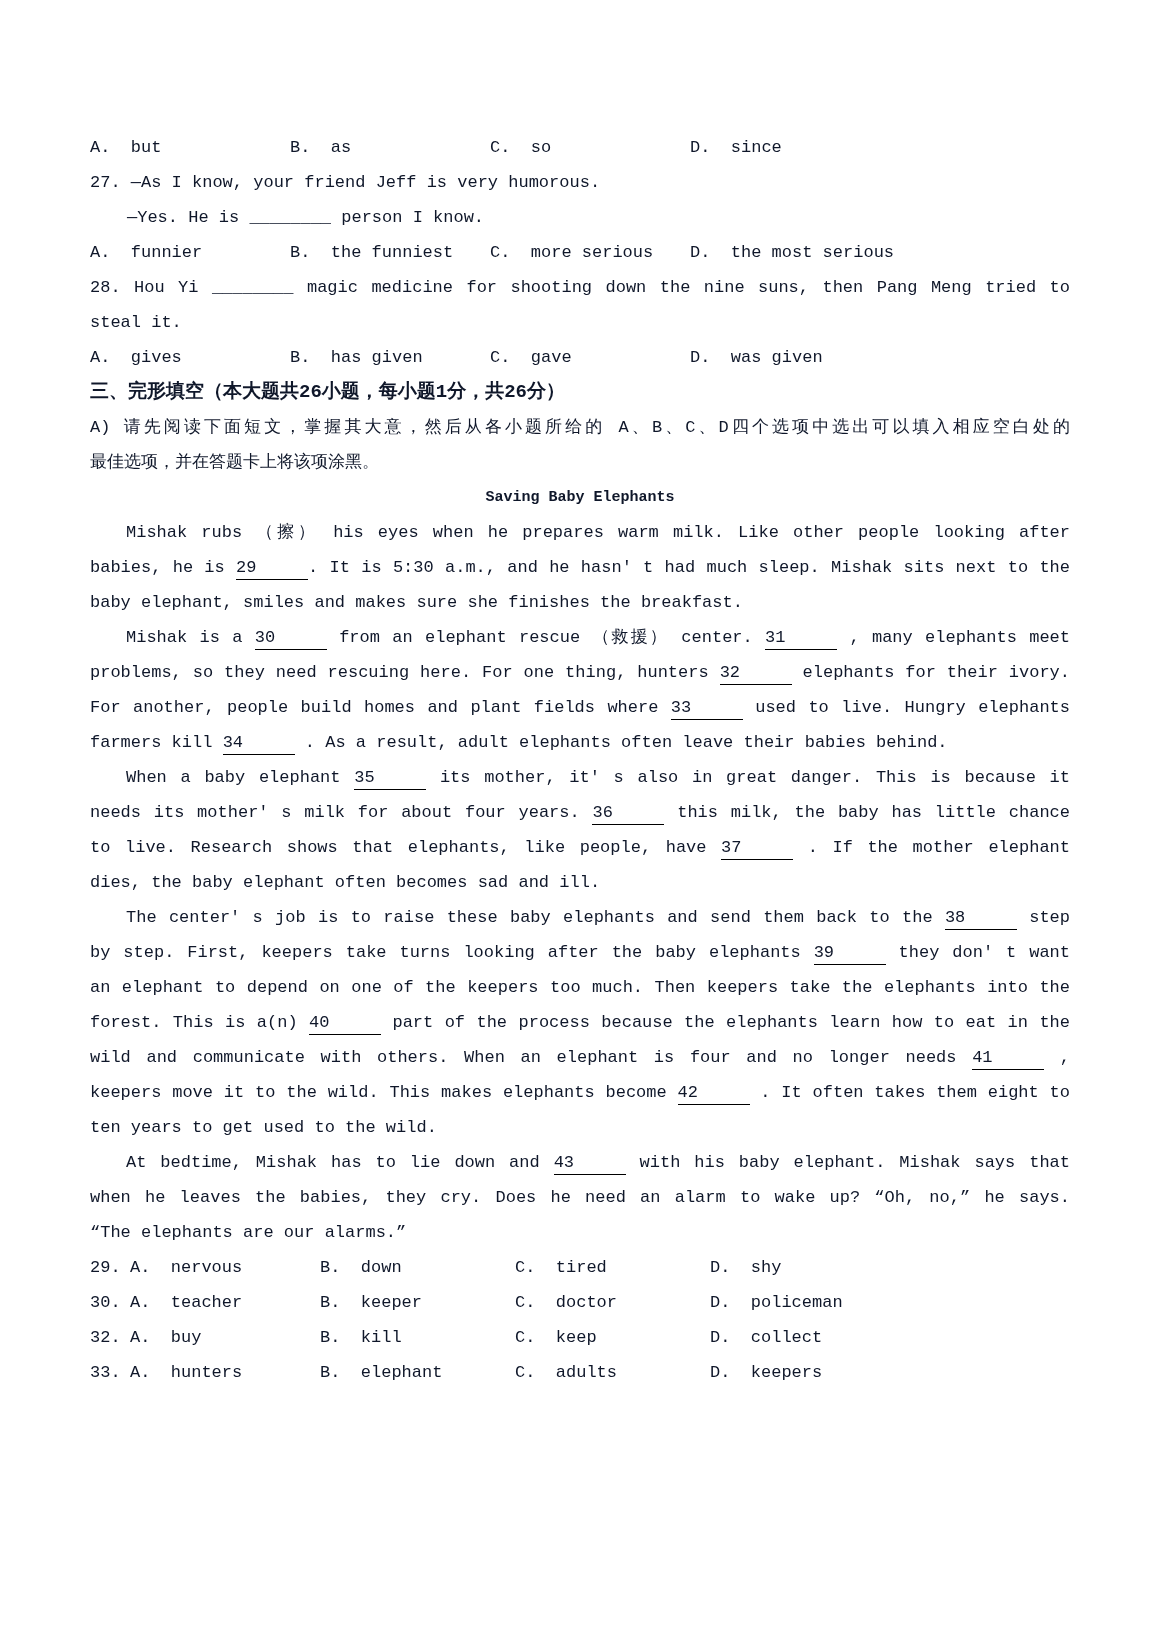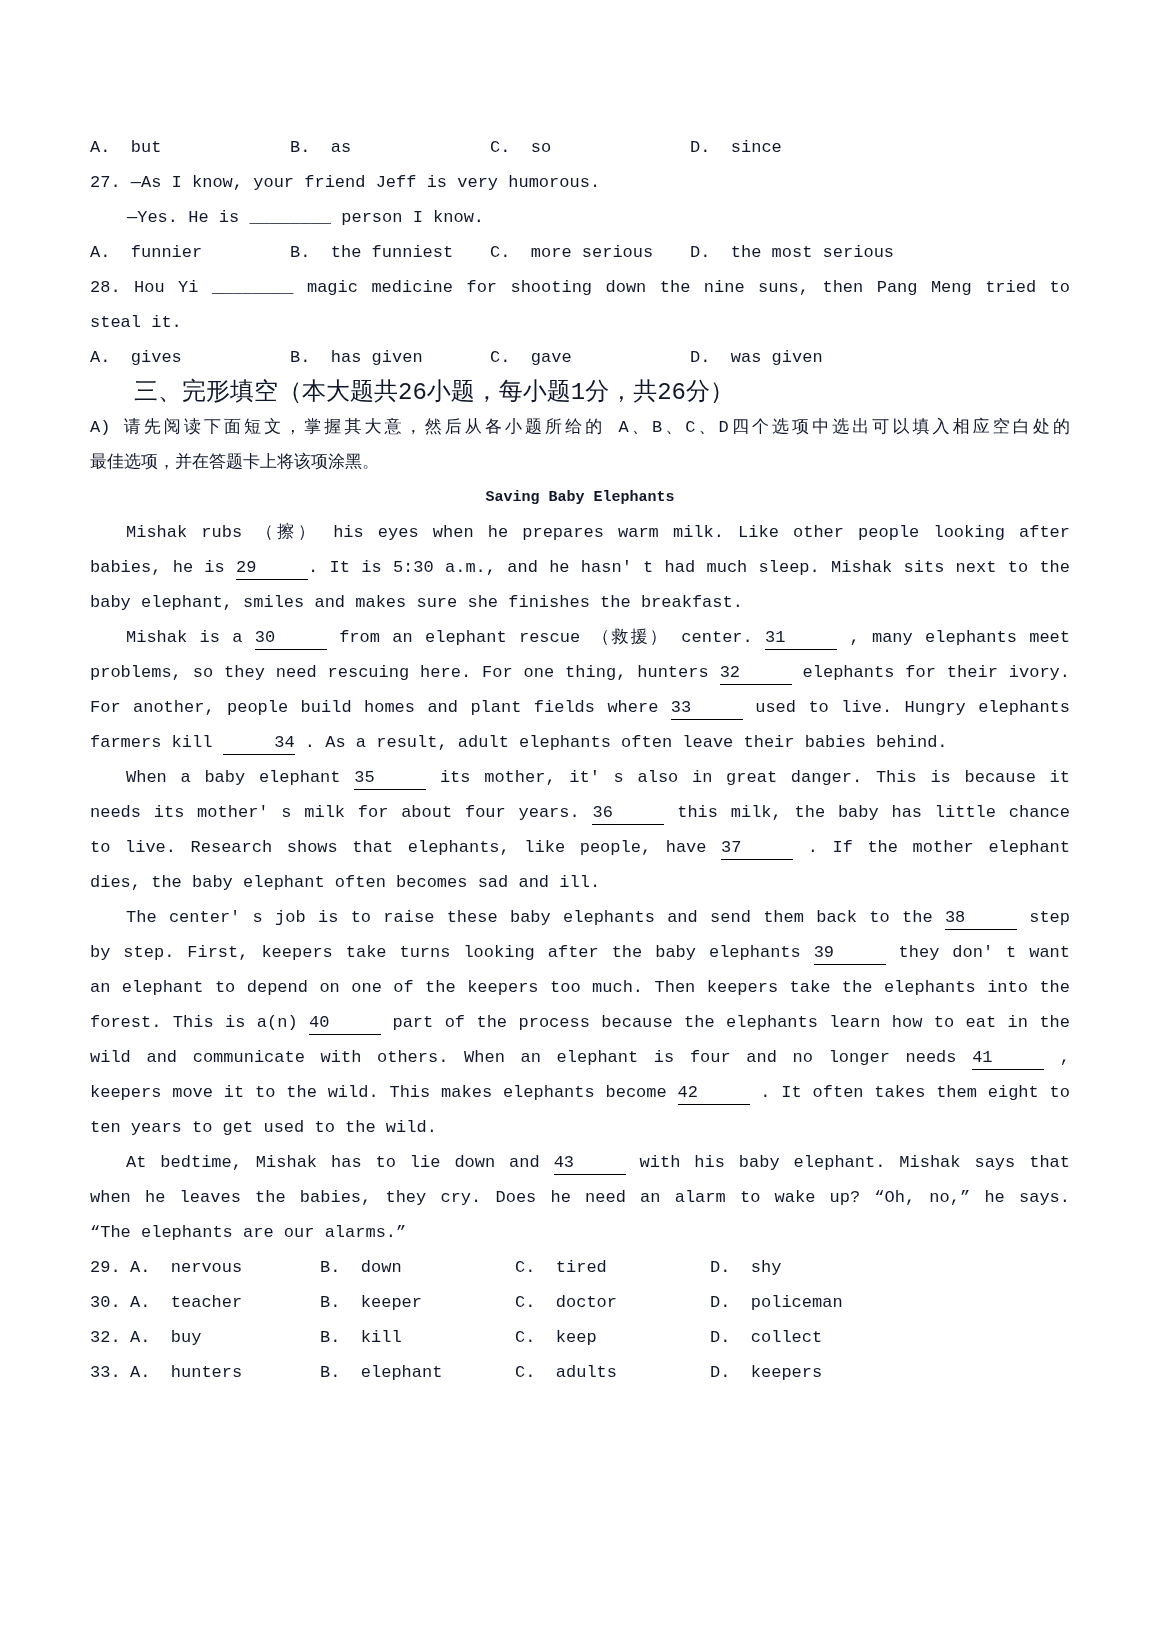--- a/index.html
+++ b/index.html
@@ -29,23 +29,22 @@
     line-height: 35px;
     white-space: normal;
   }
   .line.just {
     text-align: justify;
     text-align-last: justify;
   }
   .line.ind { padding-left: 36px; }
   .line.ind2 { padding-left: 37px; }
   .section-heading {
-    font-weight: normal;
-    font-size: 24px;
-    margin-left: 44px;
+    font-weight: bold;
+    font-size: 19px;
   }
   .passage-title {
     font-weight: bold;
     font-size: 15px;
     text-align: center;
     text-align-last: center;
   }
   .optrow {
     display: grid;
     grid-template-columns: 200px 200px 200px 1fr;
@@ -53,21 +52,21 @@
   .qrow {
     grid-template-columns: 40px 190px 195px 195px 1fr;
   }
   .optcell, .qnum {
     white-space: pre;
   }
   .blank {
     display: inline-block;
     width: 72px;
     border-bottom: 1px solid #000;
-    text-align: right;
+    text-align: left;
     line-height: 20px;
     height: 22px;
     vertical-align: baseline;
   }
 </style>
 </head>
 <body>
 
 <div class="page">
   <div class="doc" id="doc">

